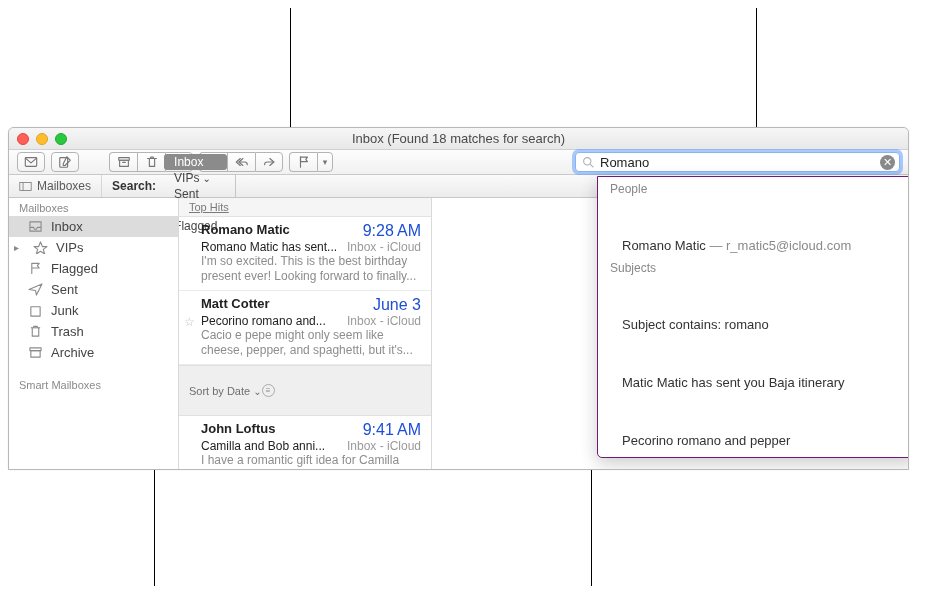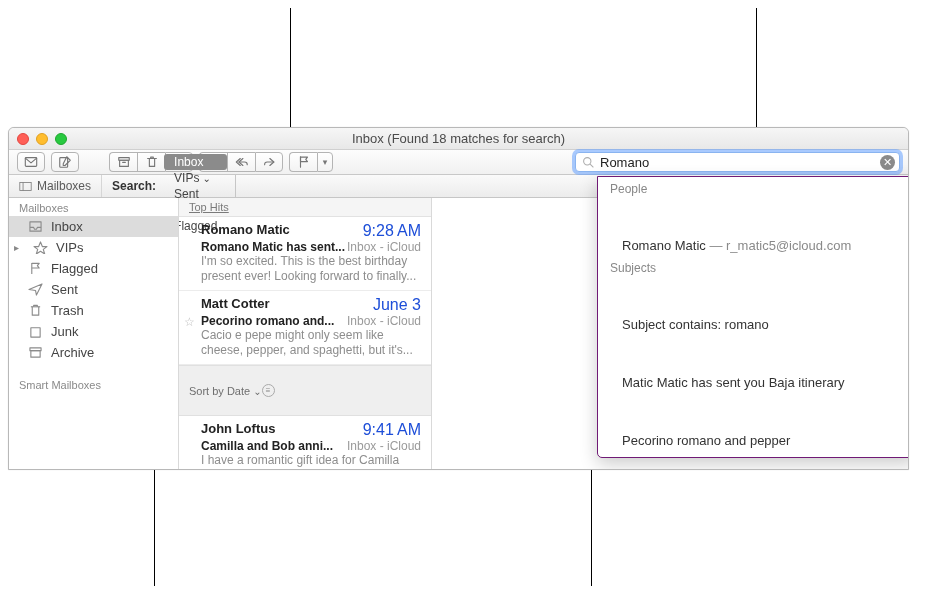--- a/index.html
+++ b/index.html
@@ -60,21 +60,21 @@
 .side-icon path, .side-icon polyline, .side-icon rect, .side-icon circle, .side-icon polygon { stroke:#8b8b8b; stroke-width:1.2; fill:none; stroke-linejoin:round; }
 
 .msglist { flex: 0 0 253px; border-right: 1px solid #d9d9d9; font-size: 12px; color:#333; overflow:hidden; }
 .msg-head { background: #f5f5f5; color:#7a7a7a; font-size: 11px; padding: 3px 10px; border-bottom: 1px solid #e2e2e2; text-decoration: underline; }
 .msg-item { padding: 5px 10px 6px 22px; border-bottom: 1px solid #ececec; position:relative; }
 .msg-item .star { position:absolute; left:5px; top:24px; color:#bdbdbd; font-size:12px;}
 .msg-row1 { display:flex; justify-content:space-between; }
 .msg-from { font-weight: 700; font-size: 13px; color:#222; }
 .msg-time { color:#1d4ed8; font-size:16px; }
 .msg-row2 { display:flex; justify-content:space-between; }
-.msg-subject { font-weight:700; font-size: 12px; color:#222; white-space:nowrap; overflow:hidden; text-overflow:ellipsis; max-width: 145px;}
+.msg-subject { font-weight:400; font-size: 12px; color:#222; white-space:nowrap; overflow:hidden; text-overflow:ellipsis; max-width: 145px;}
 .msg-folder { color:#9a9a9a; font-size: 12px; }
 .msg-preview { color:#8d8d8d; font-size: 12px; line-height: 1.25; display:-webkit-box; -webkit-line-clamp:2; -webkit-box-orient:vertical; overflow:hidden;}
 .sortbar { background:#efefef; border-top:1px solid #e0e0e0; border-bottom:1px solid #e0e0e0; padding: 18px 10px; color:#6e6e6e; font-size:11px; display:flex; align-items:center; }
 .sortbar .chev { font-size:10px; }
 .sort-circ { width:13px; height:13px; border:1px solid #aaa; border-radius:50%; display:flex; align-items:center; justify-content:center;}
 .sort-circ .inner { font-size:8px; color:#8a8a8a;}
 
 .preview { flex:1; background:#fff; position:relative;}
 
 .suggest { position:absolute; left: 588px; top: 48px; width: 320px; background:#fff; border:1px solid #701a75; border-radius: 0 0 5px 5px; box-shadow: 0 6px 18px rgba(0,0,0,.2); font-size:13px; padding-bottom:6px;}
@@ -239,35 +239,35 @@
             <span class="side-icon">
               <svg viewBox="0 0 16 14">
                 <path d="M1 7 L15 1 L9 13 L8 8 Z"></path>
               </svg>
             </span>
             <span>Sent</span>
           </div>
           <div class="side-item">
             <span class="side-icon">
               <svg viewBox="0 0 16 14">
+                <rect x="3" y="3" width="10" height="10"></rect>
+                <line x1="3" y1="3" x2="13" y2="13"></line>
+              </svg>
+            </span>
+            <span>Junk</span>
+          </div>
+          <div class="side-item">
+            <span class="side-icon">
+              <svg viewBox="0 0 16 14">
                 <polyline points="3,3 13,3"></polyline>
                 <path d="M4.5 3 V12 H11.5 V3"></path>
                 <path d="M6 3 V1.5 H10 V3"></path>
               </svg>
             </span>
             <span>Trash</span>
-          </div>
-          <div class="side-item">
-            <span class="side-icon">
-              <svg viewBox="0 0 16 14">
-                <rect x="3" y="3" width="10" height="10"></rect>
-                <line x1="3" y1="3" x2="13" y2="13"></line>
-              </svg>
-            </span>
-            <span>Junk</span>
           </div>
           <div class="side-item">
             <span class="side-icon">
               <svg viewBox="0 0 16 14">
                 <rect x="2" y="2" width="12" height="3"></rect>
                 <rect x="3" y="5" width="10" height="7"></rect>
                 <line x1="6" y1="8" x2="10" y2="8"></line>
               </svg>
             </span>
             <span>Archive</span>

